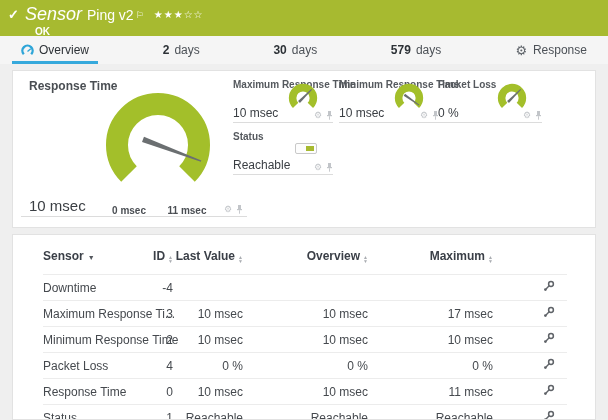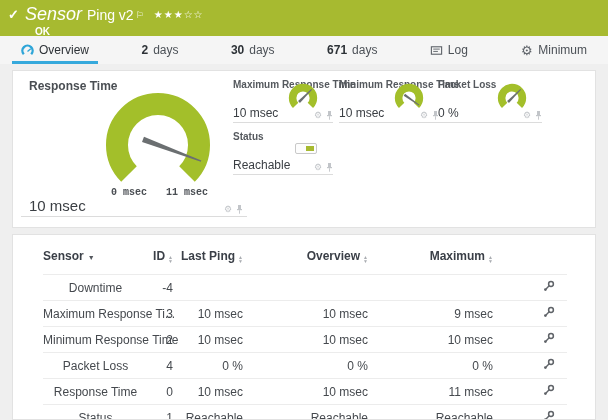--- a/index.html
+++ b/index.html
@@ -30,22 +30,22 @@
 
   
   .content { padding:6px 12px 0 12px; }
   .panel { background:#fff; border:1px solid #e2e2e2; }
   .panel-gauges { height:158px; position:relative; }
 
   .big-panel { position:absolute; left:8px; top:6px; width:226px; height:140px;
     border-bottom:1px solid #dcdcdc; }
   .big-title { position:absolute; left:8px; top:2px; font-size:12px; font-weight:bold; color:#4a4e53; }
   .big-svg { position:absolute; left:72px; top:12px; }
-  .scale-label { position:absolute; top:110px; transform:translateX(-50%);
-    font-size:10px; font-weight:bold; color:#4a4e53; white-space:nowrap;font-family:Liberation Mono, monospace; }
+  .scale-label { position:absolute; top:128px; transform:translateX(-50%);
+    font-size:10px; font-weight:bold; color:#4a4e53; white-space:nowrap; }
   .scale-min { left:108px; } .scale-max { left:166px; }
   .big-value { position:absolute; left:8px; bottom:2px; font-size:15px; color:#3a3e43; }
   .foot-icons { position:absolute; right:4px; bottom:2px; display:flex; gap:4px; align-items:center; }
   .foot-gear { font-size:9px; color:#c2c5c9; line-height:1; cursor:pointer; }
 
   .mini-panel { position:absolute; height:46px; border-bottom:1px solid #dcdcdc; }
   .mini1 { left:220px; top:6px; width:100px; }
   .mini2 { left:326px; top:6px; width:100px; }
   .mini3 { left:425px; top:6px; width:104px; }
   .status-panel { left:220px; top:58px; width:100px; }
@@ -61,21 +61,21 @@
   
   .panel-table { margin-top:6px; height:186px; padding:12px 30px 0 30px; overflow:hidden; }
   table { border-collapse:collapse; table-layout:fixed; width:524px; }
   col.c-channel{width:105px;} col.c-id{width:25px;} col.c-last{width:70px;}
   col.c-min{width:125px;} col.c-max{width:125px;} col.c-tools{width:74px;}
   th { font-size:12px; font-weight:bold; color:#3a3f47; text-align:right;
     vertical-align:top; padding:2px 0 10px 0; line-height:1.25; cursor:pointer; }
   th.left { text-align:left; }
   td { font-size:12px; color:#45494e; text-align:right; padding:5px 0 5px 0;
     white-space:nowrap; border-top:1px solid #ececec; }
-  td.left { text-align:center; overflow:visible; }
+  td.left { text-align:left; overflow:visible; }
   td.tools { text-align:right; padding-right:12px; }
   .sortdown { font-size:7px; color:#54585e; margin-left:4px; }
   .sortud { display:inline-flex; flex-direction:column; font-size:5px; line-height:4px;
     color:#aaadb2; margin-left:3px; vertical-align:1px; }
   .wrench { cursor:pointer; }
 </style>
 </head>
 <body>
 
 <div class="topbar">
@@ -101,36 +101,26 @@
   </div>
   <div class="tab">
     <span class="num">2</span>
     <span>days</span>
   </div>
   <div class="tab">
     <span class="num">30</span>
     <span>days</span>
   </div>
   <div class="tab">
-    <span class="num">671</span>
+    <span class="num">579</span>
     <span>days</span>
-  </div>
-  <div class="tab">
-    <span class="ticon">
-      <svg width="13" height="13" viewBox="0 0 14 14">
-          <rect x="1.5" y="3" width="11" height="8" fill="none" stroke="#5f646a" stroke-width="1.2"></rect>
-          <line x1="3.5" y1="5.5" x2="10.5" y2="5.5" stroke="#5f646a" stroke-width="1"></line>
-          <line x1="3.5" y1="8" x2="8.5" y2="8" stroke="#5f646a" stroke-width="1"></line>
-        </svg>
-    </span>
-    <span>Log</span>
   </div>
   <div class="tab">
     <span class="ticon gearchar">⚙</span>
-    <span>Minimum</span>
+    <span>Response</span>
   </div>
 </div>
 
 <div class="content">
   <div class="panel panel-gauges">
 
     <div class="big-panel">
       <div class="big-title">Response Time</div>
       <svg class="big-svg" width="130" height="118" viewBox="0 0 130 118">
         <path d="M36 85 A 41 41 0 1 1 94 85" fill="none" stroke="#a3bf2a" stroke-width="22"></path>
@@ -227,21 +217,21 @@
           <col class="c-max">
           <col class="c-tools">
       </colgroup>
       <thead>
         <tr>
           <th class="left"><span>Sensor</span><span class="sortdown">▼</span></th>
           <th><span>ID</span><span class="sortud">
                 <span>▲</span>
                 <span>▼</span>
               </span></th>
-          <th><span>Last Ping</span><span class="sortud">
+          <th><span>Last Value</span><span class="sortud">
                 <span>▲</span>
                 <span>▼</span>
               </span></th>
           <th><span>Overview</span><span class="sortud">
                 <span>▲</span>
                 <span>▼</span>
               </span></th>
           <th><span>Maximum</span><span class="sortud">
                 <span>▲</span>
                 <span>▼</span>
@@ -260,21 +250,21 @@
                 <circle cx="8" cy="4" r="2.4" fill="none" stroke="#5f6368" stroke-width="1.5"></circle>
                 <line x1="6.2" y1="5.8" x2="3" y2="9" stroke="#5f6368" stroke-width="1.4"></line>
                 <circle cx="2.4" cy="9.6" r="1.4" fill="#5f6368"></circle>
               </svg></td>
         </tr>
         <tr>
           <td class="left">Maximum Response Ti...</td>
           <td>3</td>
           <td>10 msec</td>
           <td>10 msec</td>
-          <td>9 msec</td>
+          <td>17 msec</td>
           <td class="tools"><svg class="wrench" width="12" height="12" viewBox="0 0 12 12">
                 <circle cx="8" cy="4" r="2.4" fill="none" stroke="#5f6368" stroke-width="1.5"></circle>
                 <line x1="6.2" y1="5.8" x2="3" y2="9" stroke="#5f6368" stroke-width="1.4"></line>
                 <circle cx="2.4" cy="9.6" r="1.4" fill="#5f6368"></circle>
               </svg></td>
         </tr>
         <tr>
           <td class="left">Minimum Response Time</td>
           <td>2</td>
           <td>10 msec</td>

